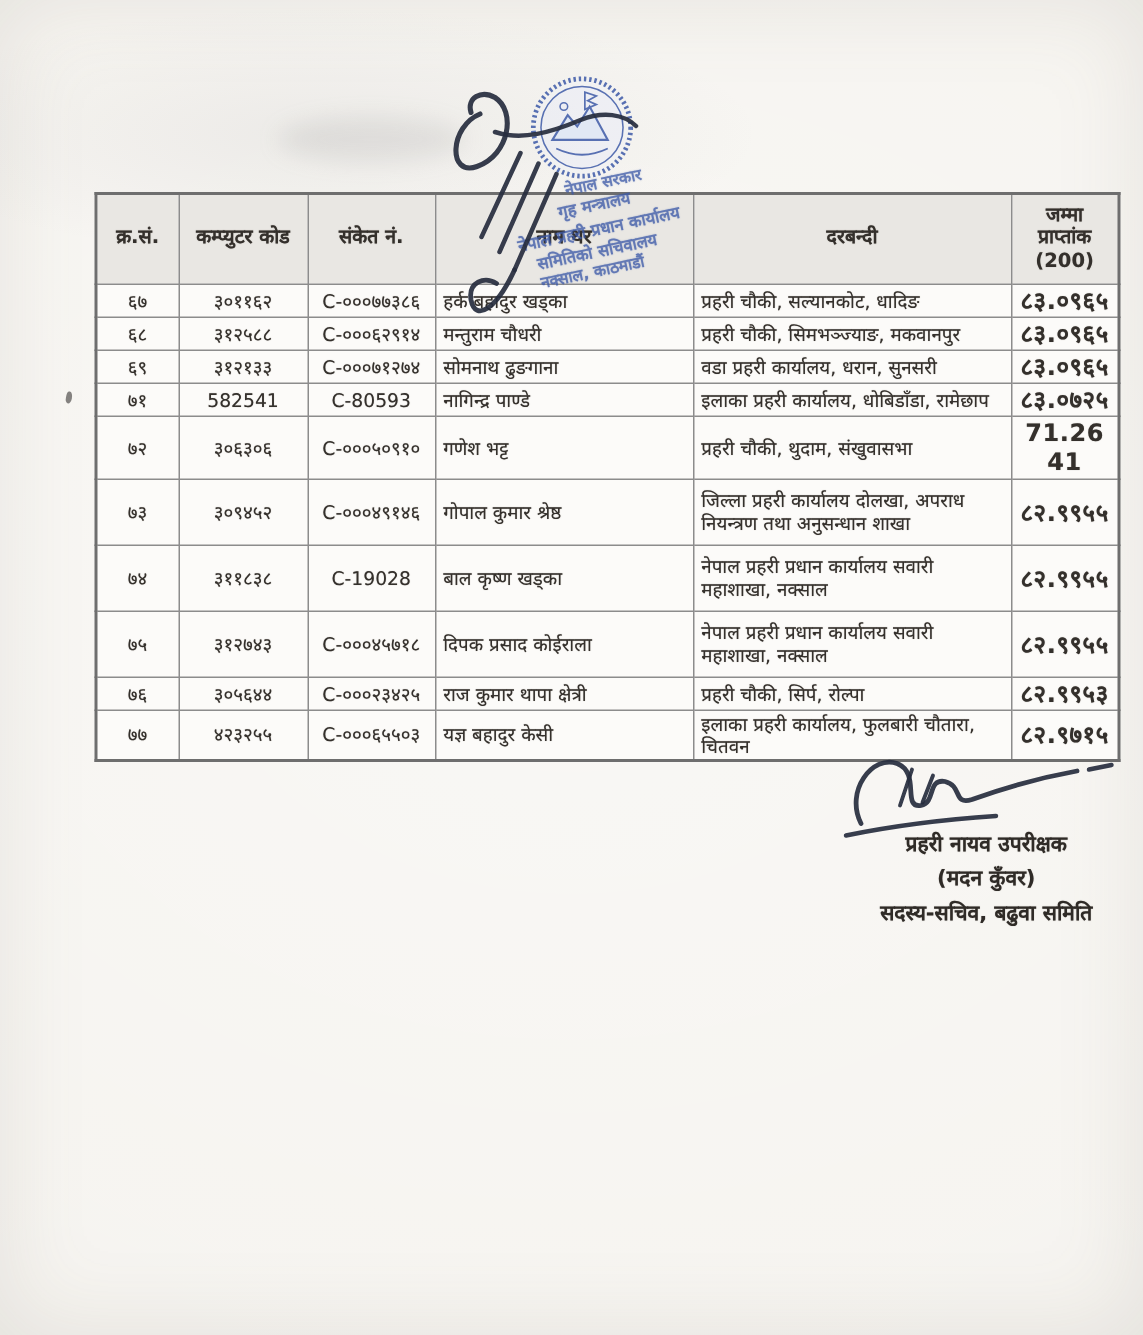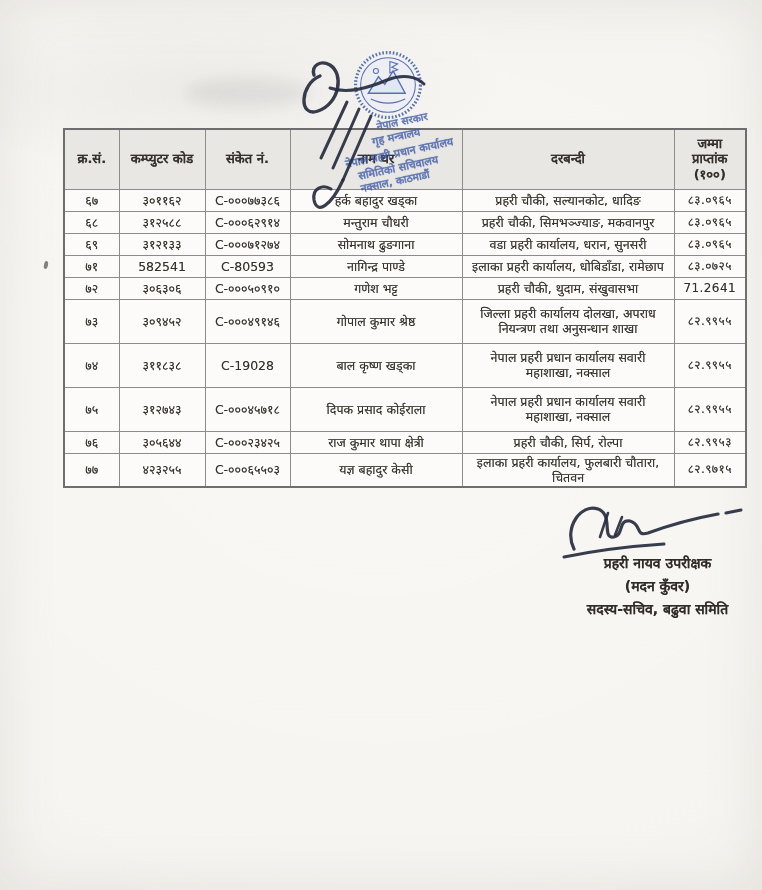--- a/index.html
+++ b/index.html
@@ -40,22 +40,22 @@
     padding:1px 5px;color:var(--text);
     font-size:12.5px;line-height:1.2;vertical-align:middle;
     text-shadow:0 0 .6px rgba(80,72,64,.55);
     overflow:hidden;word-wrap:break-word;
   }
   .results thead tr{height:60px;}
   .results th{background:var(--header-bg);font-weight:bold;font-size:13px;text-align:center;}
   .results tbody tr{height:22px;}
   .results tbody tr.tall{height:44px;}
   .results td.c0,.results td.c1,.results td.c2,.results td.c5{text-align:center;margin-top:20px;}
-  .results td.c3,.results td.c4{text-align:center;}
-  .results td.c5{font-size:12px;letter-spacing:.4px;}
+  .results td.c3,.results td.c4{text-align:left;}
+  .results td.c5{font-size:16px;letter-spacing:.4px;font-weight:bold;}
 
   
   .stamp{position:absolute;left:0;top:0;z-index:2;pointer-events:none;}
   .emblem{position:absolute;left:353px;top:50px;width:70px;height:70px;opacity:.85;}
   .stamp-line{
     position:absolute;white-space:nowrap;font-weight:bold;
     color:var(--stamp-blue);opacity:.78;
     transform:translate(-50%,-50%) rotate(-12deg);
     text-shadow:0 0 1px rgba(61,90,168,.55);
   }
@@ -116,21 +116,21 @@
         <col style="width:212px">
         <col style="width:72px">
     </colgroup>
     <thead>
       <tr>
         <th>क्र.सं.</th>
         <th>कम्प्युटर कोड</th>
         <th>संकेत नं.</th>
         <th>नाम थर</th>
         <th>दरबन्दी</th>
-        <th>जम्मा प्राप्तांक (१००)</th>
+        <th>जम्मा प्राप्तांक (200)</th>
       </tr>
     </thead>
     <tbody>
         <tr>
           <td class="c0">६७</td>
           <td class="c1">३०११६२</td>
           <td class="c2">C-०००७७३८६</td>
           <td class="c3">हर्क बहादुर खड्का</td>
           <td class="c4">प्रहरी चौकी, सल्यानकोट, धादिङ</td>
           <td class="c5">८३.०९६५</td>

